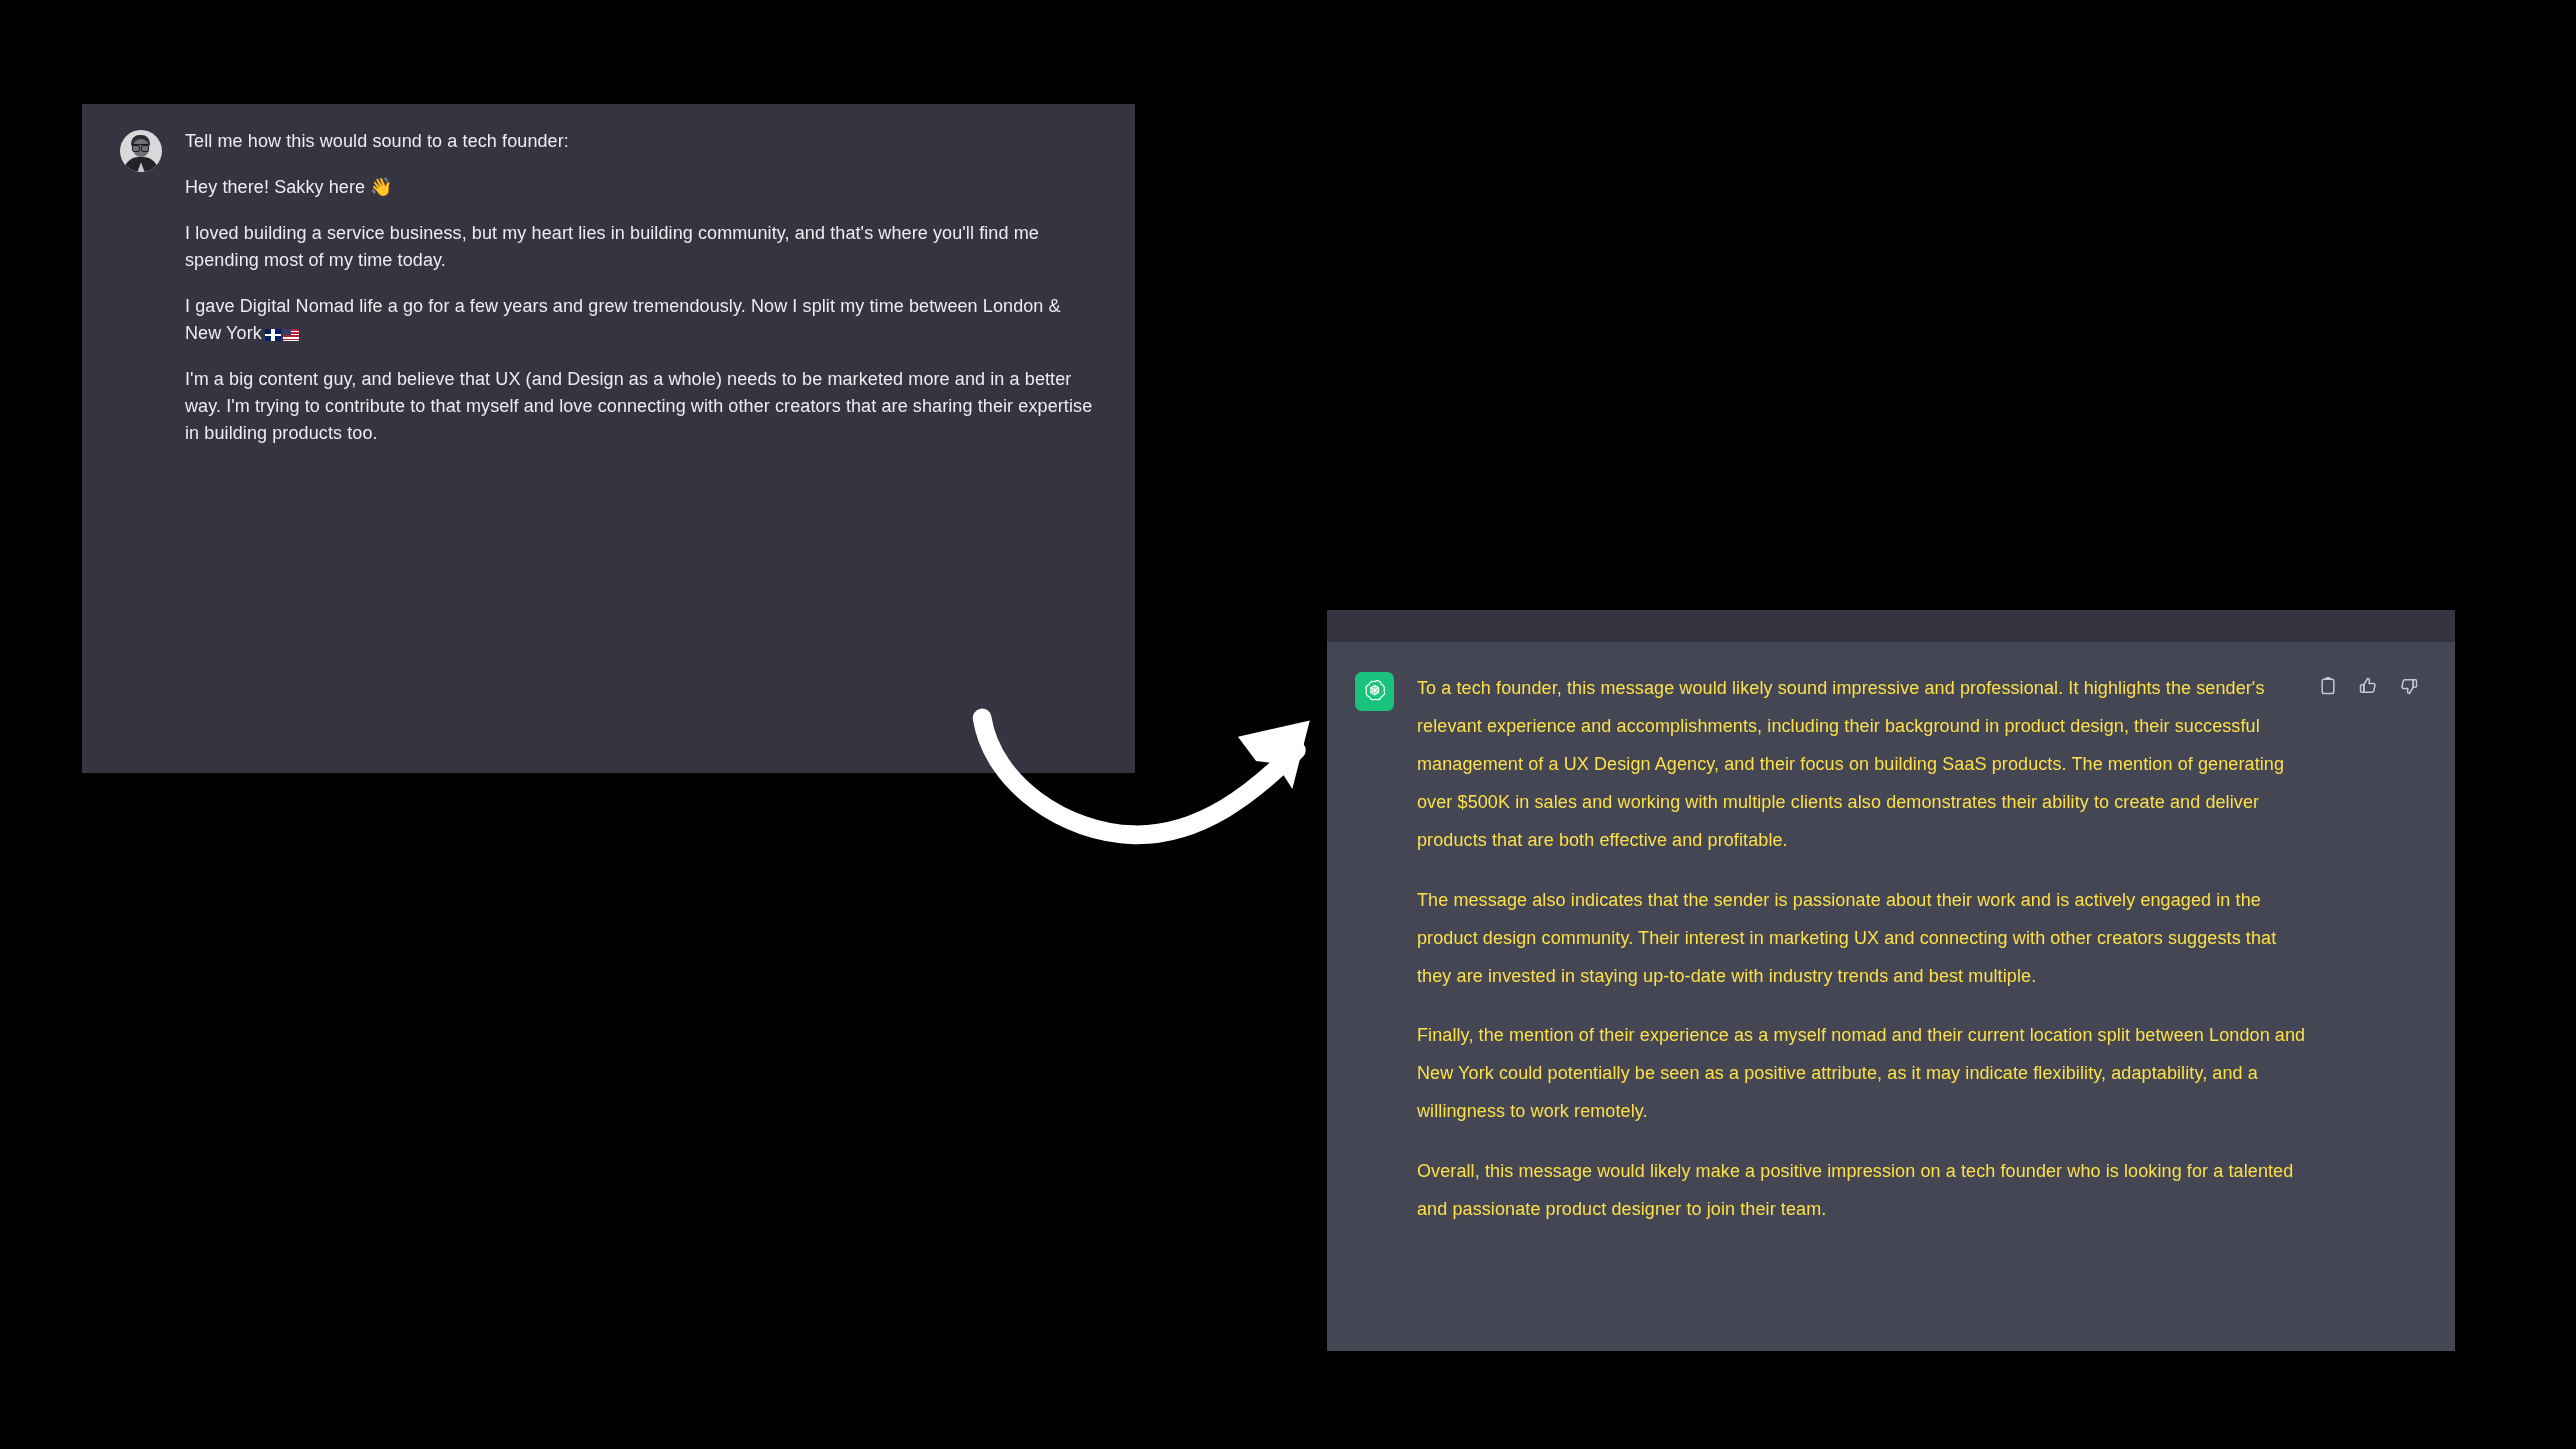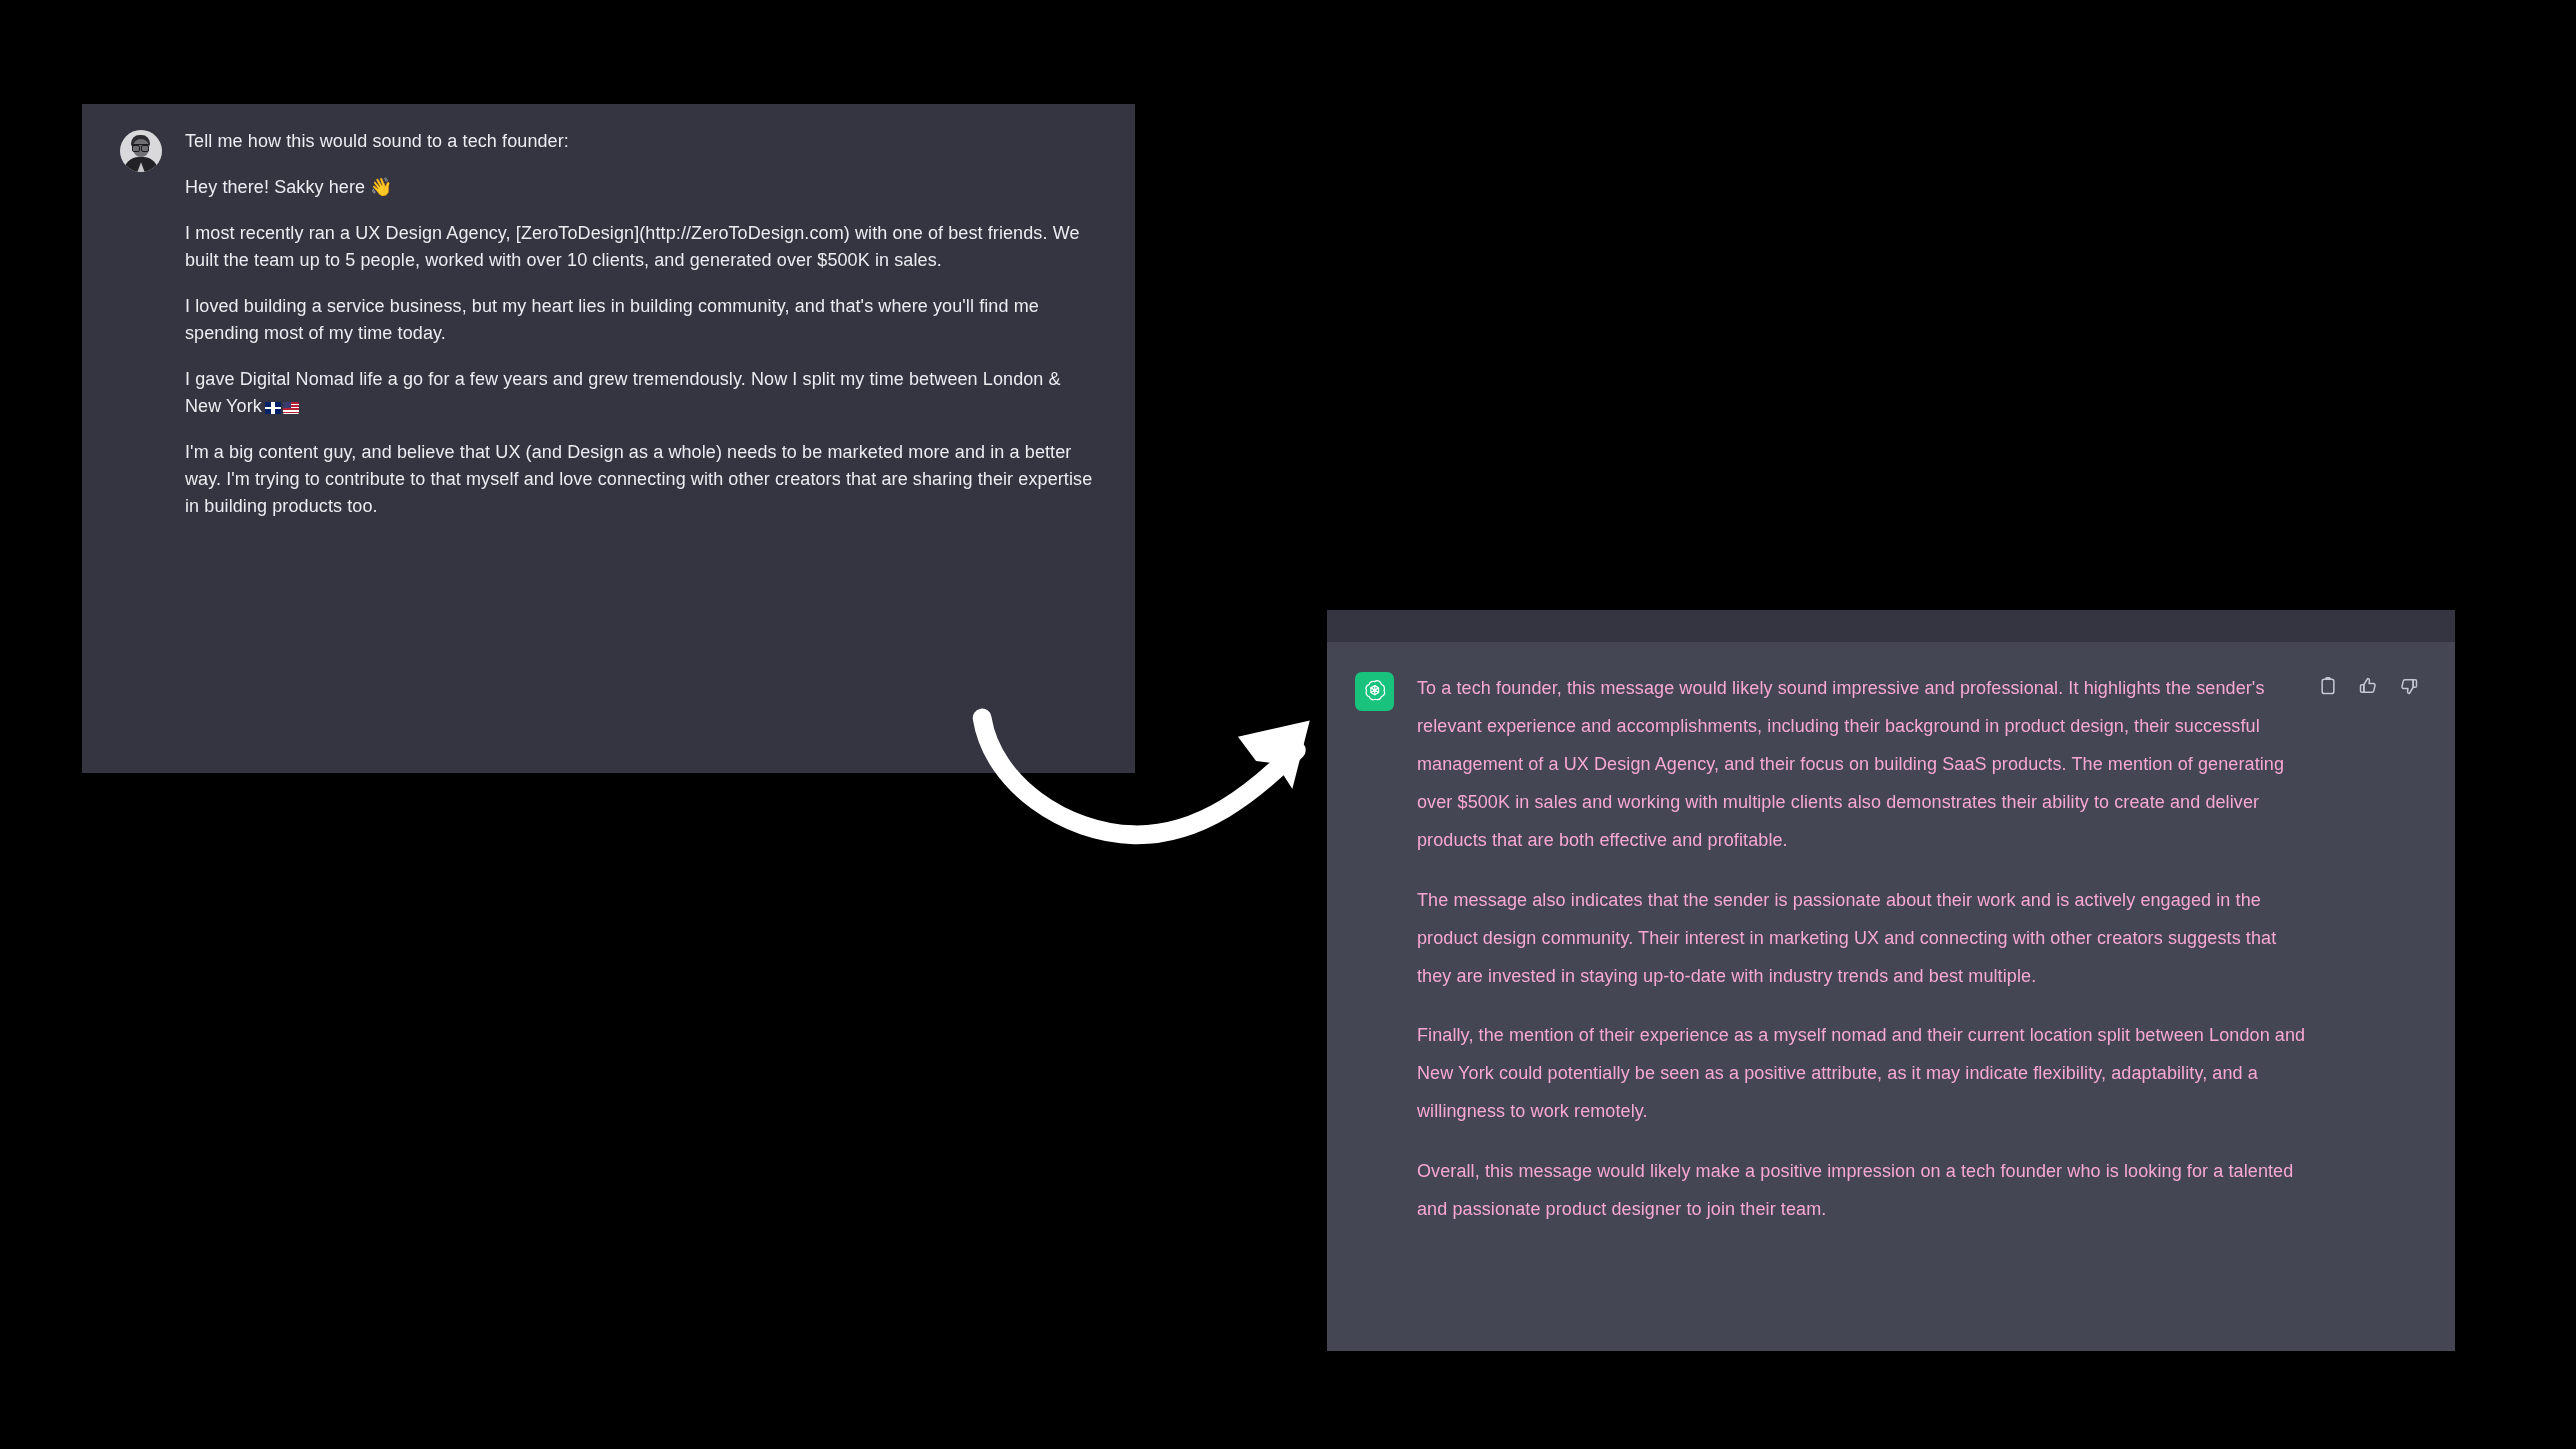--- a/index.html
+++ b/index.html
@@ -85,21 +85,21 @@
     position:absolute;left:0;top:0;width:100%;height:32px;background:#343541;
   }
   .bot-inner{position:absolute;left:0;top:32px;right:0;bottom:0;padding:27px 35px 0 28px;}
   .bot-row{display:flex;align-items:flex-start;position:relative;}
   .bot-avatar{
     width:39px;height:39px;border-radius:6.7px;flex:0 0 39px;margin-top:2.7px;
     background:#19c37d;display:flex;align-items:center;justify-content:center;
   }
   .bot-text{flex:1;padding-left:23px;padding-right:114px;}
   .bot-text p{
-    margin:0 0 21.5px 0;color:#f9a8d4;font-size:18px;line-height:38px;letter-spacing:0.1px;
+    margin:0 0 21.5px 0;color:#fde047;font-size:18px;line-height:38px;letter-spacing:0.1px;
   }
   .bot-text p:last-child{margin-bottom:0;}
   .bot-actions{
     position:absolute;right:0;top:5.4px;display:flex;gap:17.4px;align-items:center;
   }
   .act-btn{
     width:23px;height:23px;display:flex;align-items:center;justify-content:center;
     cursor:pointer;
   }
 </style>
@@ -116,21 +116,20 @@
           <div class="body"></div>
           <div class="hair"></div>
           <div class="face"></div>
           <div class="glasses"></div>
           <div class="collar"></div>
         </div>
 
         <div class="user-text">
           <p>Tell me how this would sound to a tech founder:</p>
           <p><span>Hey there! Sakky here 👋</span></p>
-          <p>I most recently ran a UX Design Agency, [ZeroToDesign](http://ZeroToDesign.com) with one of best friends. We built the team up to 5 people, worked with over 10 clients, and generated over $500K in sales.</p>
           <p>I loved building a service business, but my heart lies in building community, and that's where you'll find me spending most of my time today.</p>
           <p><span>I gave Digital Nomad life a go for a few years and grew tremendously. Now I split my time between London &amp; New York</span><span class="flag flag-uk"></span><span class="flag flag-us"></span></p>
           <p>I'm a big content guy, and believe that UX (and Design as a whole) needs to be marketed more and in a better way. I'm trying to contribute to that myself and love connecting with other creators that are sharing their expertise in building products too.</p>
         </div>
 
       </div>
     </div>
   </div>
 
   <div class="arrow-wrap">

